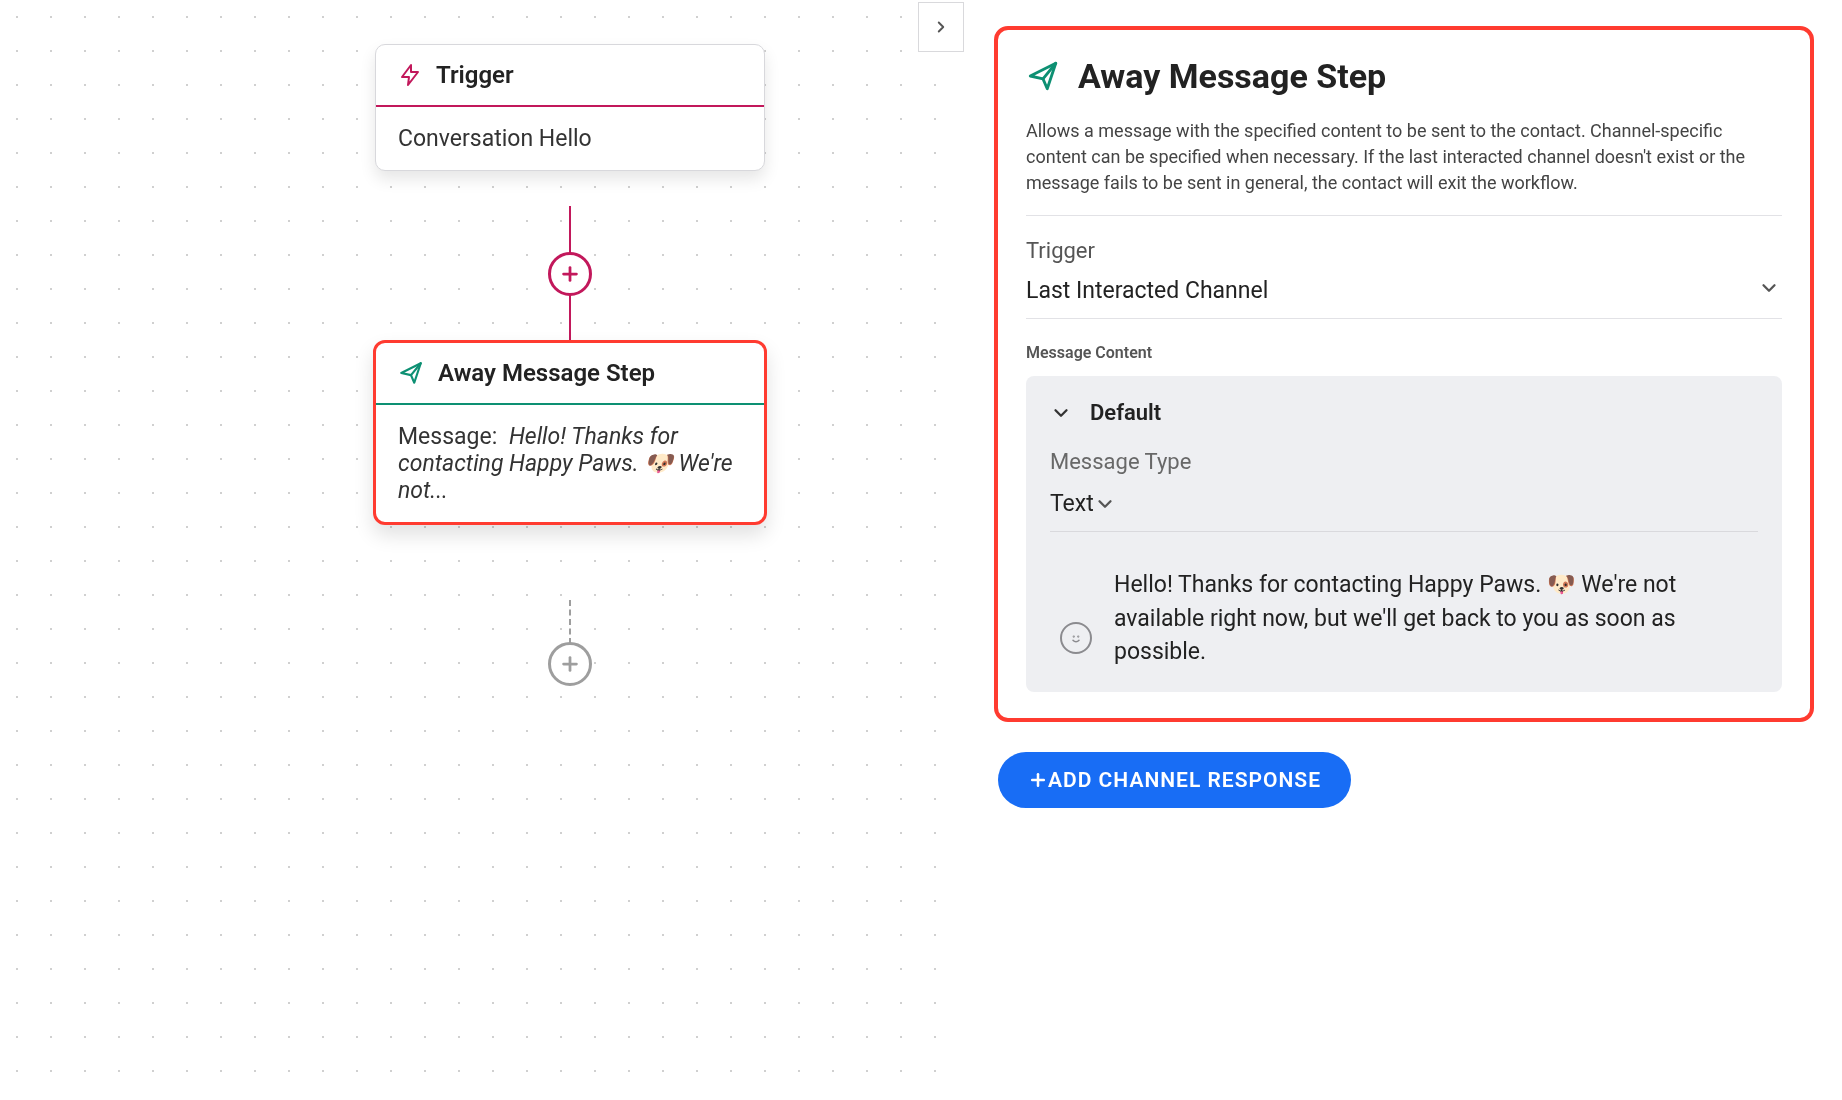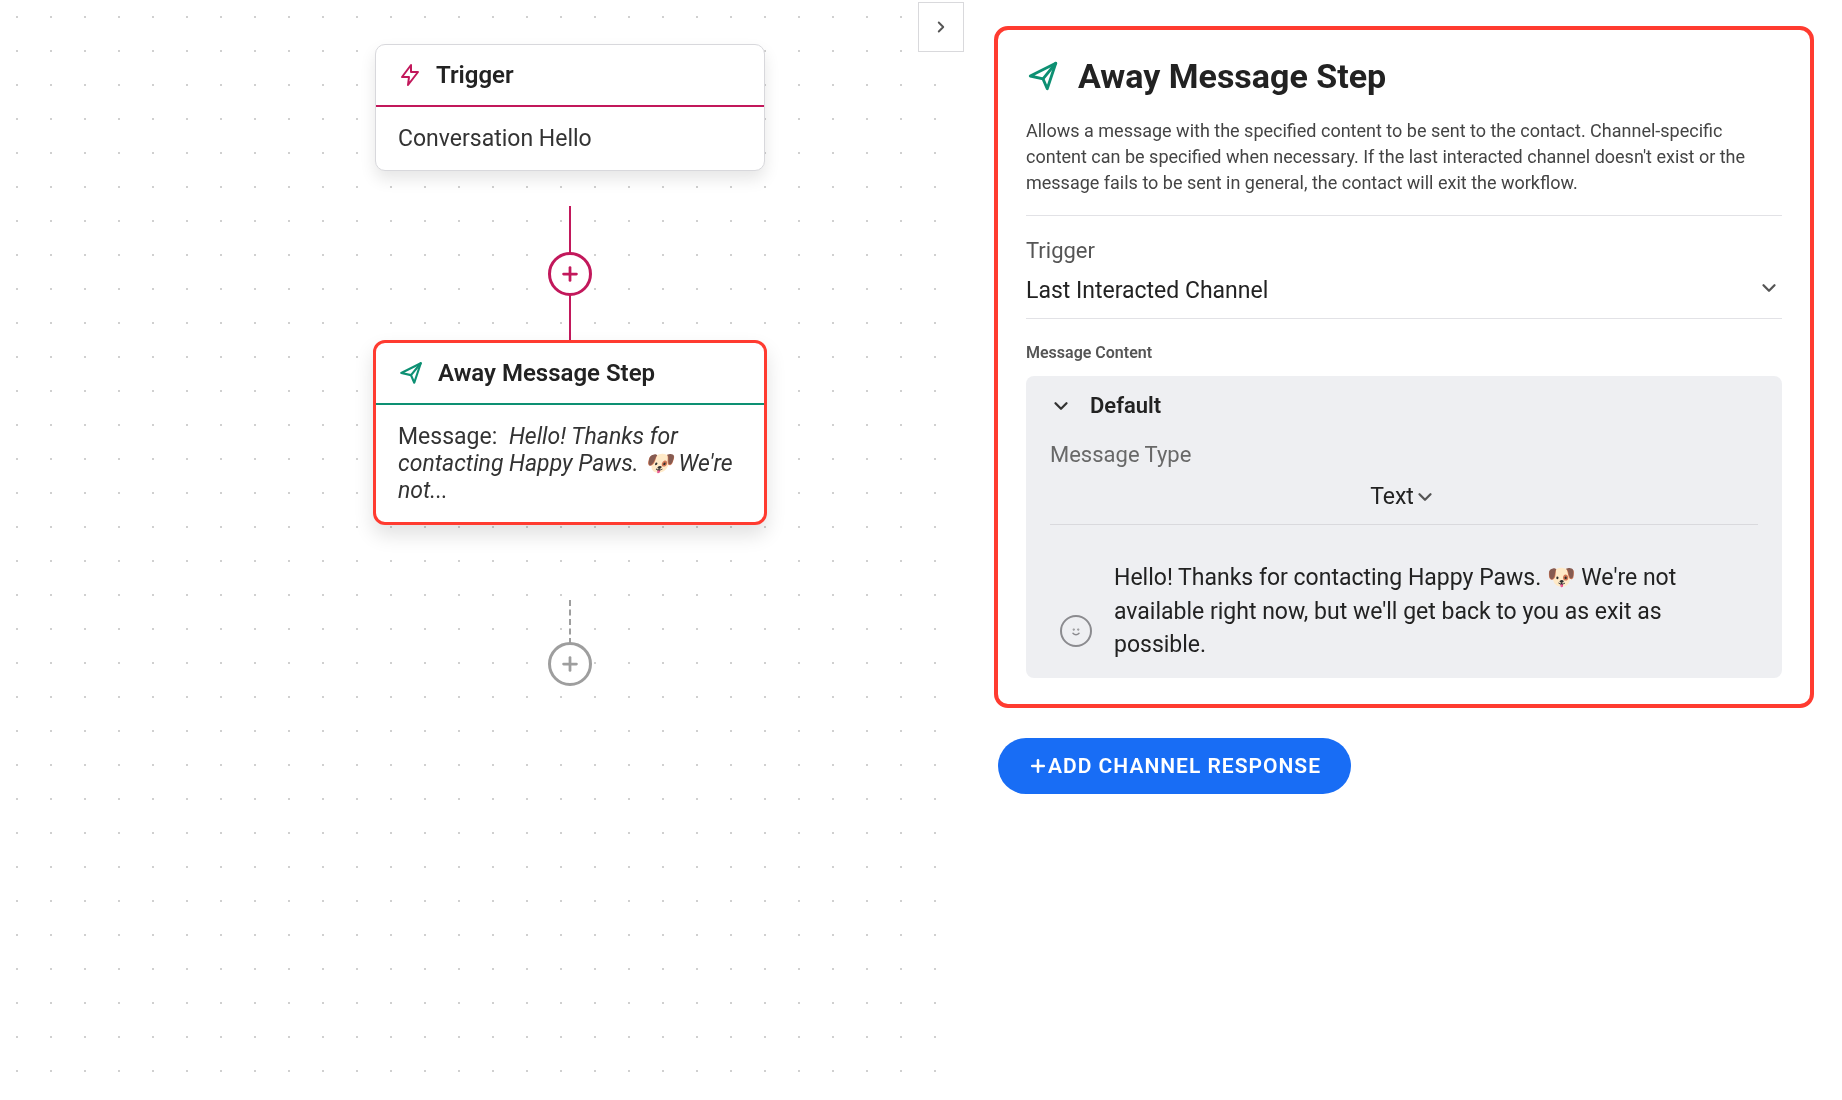--- a/index.html
+++ b/index.html
@@ -95,31 +95,31 @@
     cursor: pointer;
     margin-bottom: 24px;
   }
   .section-label {
     font-size: 16px; font-weight: 600; color: #555;
     margin-bottom: 14px;
   }
   .accordion {
     background: #eeeff2;
     border-radius: 8px;
-    padding: 17px 24px;
+    padding: 24px 24px;
   }
   .accordion-header {
     display: flex; align-items: center; gap: 18px;
     font-size: 22px; font-weight: 600; color: #222;
     cursor: pointer;
     margin-bottom: 24px;
   }
   .msg-type-label { font-size: 22px; color: #686868; margin-bottom: 10px; }
   .msg-type-select {
-    display: flex; align-items: center; justify-content: center;
+    display: flex; align-items: center; justify-content: flex-start;
     font-size: 23px; color: #222;
     padding: 6px 2px 14px 0;
     border-bottom: 1px solid #d9d9dd;
     cursor: pointer;
     margin-bottom: 30px;
   }
   .editor-row {
     display: flex; align-items: flex-start; gap: 22px;
     padding: 6px 2px 0 10px;
   }
@@ -240,21 +240,21 @@
         </div>
 
         <div class="editor-row">
           <div class="emoji-btn">
             <svg width="18" height="18" viewBox="0 0 24 24" fill="none" stroke="#8b8b8f" stroke-width="2" stroke-linecap="round">
                 <circle cx="9" cy="10" r="0.5" fill="#8b8b8f"></circle>
                 <circle cx="15" cy="10" r="0.5" fill="#8b8b8f"></circle>
                 <path d="M8 15c1 1.2 2.3 2 4 2s3-0.8 4-2"></path>
               </svg>
           </div>
-          <div class="editor-text">Hello! Thanks for contacting Happy Paws. 🐶 We're not available right now, but we'll get back to you as exit as possible.</div>
+          <div class="editor-text">Hello! Thanks for contacting Happy Paws. 🐶 We're not available right now, but we'll get back to you as soon as possible.</div>
         </div>
       </div>
     </div>
 
     <div class="add-channel-btn">
       <svg width="20" height="20" viewBox="0 0 24 24" fill="none" stroke="#fff" stroke-width="3" stroke-linecap="round">
           <line x1="12" y1="5" x2="12" y2="19"></line>
           <line x1="5" y1="12" x2="19" y2="12"></line>
         </svg>
       <span>ADD CHANNEL RESPONSE</span>

